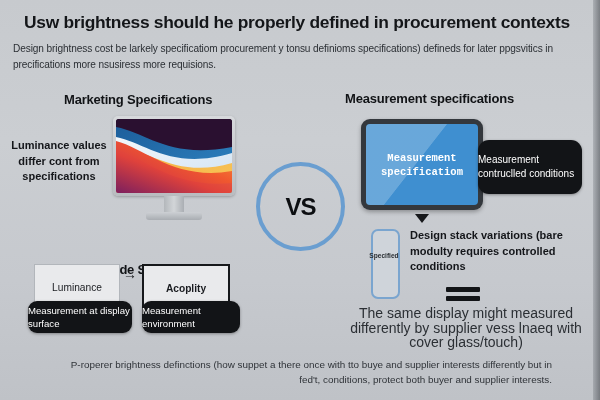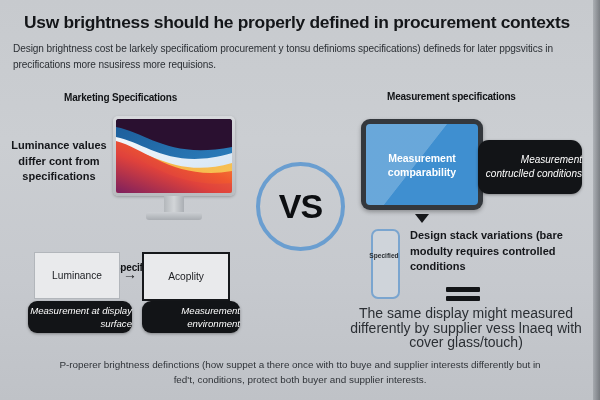--- a/index.html
+++ b/index.html
@@ -18,23 +18,23 @@
         background:linear-gradient(90deg,rgba(90,95,102,.25),rgba(60,64,70,.55));}
 
   
   #title{position:absolute;left:24px;top:12px;width:560px;
     font-size:17.4px;font-weight:bold;letter-spacing:-.3px;color:#141619;
     white-space:nowrap;}
   #subtitle{position:absolute;left:13px;top:41px;width:578px;
     font-size:10.1px;line-height:15.5px;color:#2b2f34;letter-spacing:-.1px;}
 
   
-  .sec-head{position:absolute;font-size:10px;font-weight:bold;color:#111316;letter-spacing:-.2px;}
+  .sec-head{position:absolute;font-size:13px;font-weight:bold;color:#111316;letter-spacing:-.2px;}
   #head-marketing{left:64px;top:92px;}
-  #head-measure{left:387px;top:91px;}
+  #head-measure{left:345px;top:91px;}
   #head-opmode{left:38px;top:232px;margin-top:30px;}
 
   
   #monitor{position:absolute;left:113px;top:116px;width:122px;height:107px;}
   #mon-bezel{position:absolute;left:0;top:0;width:122px;height:80px;border-radius:5px;
     background:linear-gradient(180deg,#d7d9dc,#b9bcc0);
     padding:3px;box-sizing:border-box;box-shadow:0 1px 3px rgba(0,0,0,.25);}
   #mon-screen{position:relative;width:100%;height:100%;border-radius:3px;overflow:hidden;
     background:#1a1320;}
   #mon-stand{position:absolute;left:51px;top:80px;width:20px;height:16px;
@@ -43,67 +43,67 @@
     background:linear-gradient(180deg,#cdd0d4,#a9adb2);}
 
   #left-callout{position:absolute;left:6px;top:138px;width:106px;text-align:center;
     font-size:11px;line-height:15.5px;font-weight:bold;color:#14161a;}
 
   
   #vs-circle{position:absolute;left:256px;top:162px;width:89px;height:89px;border-radius:50%;
     border:4.5px solid #6a9ed0;box-sizing:border-box;}
   #vs-text{position:absolute;left:256px;top:162px;width:89px;height:89px;
     display:flex;align-items:center;justify-content:center;
-    font-size:34px;font-weight:bold;color:#0c0e11;letter-spacing:-1px;}
+    font-size:24px;font-weight:bold;color:#0c0e11;letter-spacing:-1px;}
 
   
   #tablet{position:absolute;left:361px;top:119px;width:122px;height:91px;
     border-radius:9px;background:#34383d;padding:5px;box-sizing:border-box;
     box-shadow:0 2px 4px rgba(0,0,0,.3);}
   #tablet-screen{position:relative;width:100%;height:100%;border-radius:4px;overflow:hidden;
-    background:#3f8fd0;}
+    background:#3f8fd0;font-family:Liberation Mono, monospace;}
   #tablet-gloss{position:absolute;inset:0;
     background:linear-gradient(128deg,rgba(255,255,255,.22) 0 46%,rgba(255,255,255,0) 46.5%);}
   #tablet-label{position:absolute;inset:0;display:flex;flex-direction:column;
     align-items:center;justify-content:center;
     font-size:10.5px;line-height:14px;font-weight:bold;color:#fff;text-align:center;}
 
   
   .pill{position:absolute;background:#121417;color:#fff;border-radius:9px;
-    font-size:9.6px;line-height:13px;text-align:right;
+    font-size:9.6px;line-height:13px;text-align:left;
     display:flex;align-items:center;justify-content:center;
-    box-shadow:0 1px 3px rgba(0,0,0,.35);font-style:italic;}
+    box-shadow:0 1px 3px rgba(0,0,0,.35);}
   #pill-controlled{left:478px;top:140px;width:104px;height:54px;border-radius:11px;font-size:10px;line-height:14px;}
   #pill-surface{left:28px;top:301px;width:104px;height:32px;}
   #pill-env{left:142px;top:301px;width:98px;height:32px;}
 
   
   .op-box{position:absolute;background:#e9eaec;display:flex;align-items:center;justify-content:center;
-    font-size:10.2px;color:#1a1c20;}
+    font-size:10.2px;color:#1a1c20;margin-top:12px;}
   #op-lum{left:34px;top:252px;width:84px;height:45px;border:1px solid #b2b6bb;}
-  #op-acc{left:142px;top:252px;width:84px;height:45px;border:2.2px solid #16181b;}
+  #op-acc{left:142px;top:252px;width:84px;height:45px;border:2.2px solid #16181b;font-weight:bold;}
   #op-arrow{position:absolute;left:120px;top:266px;width:20px;height:16px;
     display:flex;align-items:center;justify-content:center;font-size:14px;font-weight:bold;color:#16181b;}
 
   
   #down-arrow{position:absolute;left:415px;top:214px;width:0;height:0;
     border-left:7px solid transparent;border-right:7px solid transparent;border-top:9px solid #16181b;}
   #phone{position:absolute;left:371px;top:229px;width:25px;height:66px;
     border:2px solid #7aa5cf;border-radius:7px;background:#cfd4da;}
   #phone-label{position:absolute;left:358px;top:252px;width:52px;text-align:center;
     font-size:6.6px;font-weight:bold;color:#2b2f34;}
   #optical-text{position:absolute;left:410px;top:228px;width:190px;
     font-size:11px;line-height:15.5px;font-weight:bold;color:#14161a;}
   #equals{position:absolute;left:446px;top:287px;width:34px;}
   #equals div{height:5px;background:#121417;border-radius:1px;margin-bottom:4px;}
   #bottom-right-text{position:absolute;left:333px;top:306px;width:266px;text-align:center;
     font-size:14px;line-height:14.5px;color:#2b2f34;}
 
   
-  #footer{position:absolute;left:48px;top:358px;width:504px;text-align:center;
+  #footer{position:absolute;left:48px;top:358px;width:504px;text-align:right;
     font-size:9.9px;line-height:14.5px;color:#2f3338;}
 </style>
 </head>
 <body>
 
 <div id="stage">
 
   <div id="subtitle">Design brightness cost be larkely specificatiom procurement y tonsu definioms specifications) defineds for later ppgsvitics in precifications more nsusiress more requisions.</div>
   <div id="title">Usw brightness should he properly defined in procurement contexts</div>
 
@@ -155,21 +155,21 @@
   <div id="vs-circle"></div>
   <div id="vs-text">VS</div>
 
   <div class="sec-head" id="head-measure">Measurement specifications</div>
 
   <div id="tablet">
     <div id="tablet-screen">
       <div id="tablet-gloss"></div>
       <div id="tablet-label">
         <span>Measurement</span>
-        <span>comparability</span>
+        <span>specificatiom</span>
       </div>
     </div>
   </div>
 
   <div class="pill" id="pill-controlled">Measurement contruclled conditions</div>
 
   <div id="down-arrow"></div>
   <div id="phone"></div>
   <div id="phone-label">Specified</div>
   <div id="optical-text">Design stack variations (bare modulty requires controlled conditions</div>

